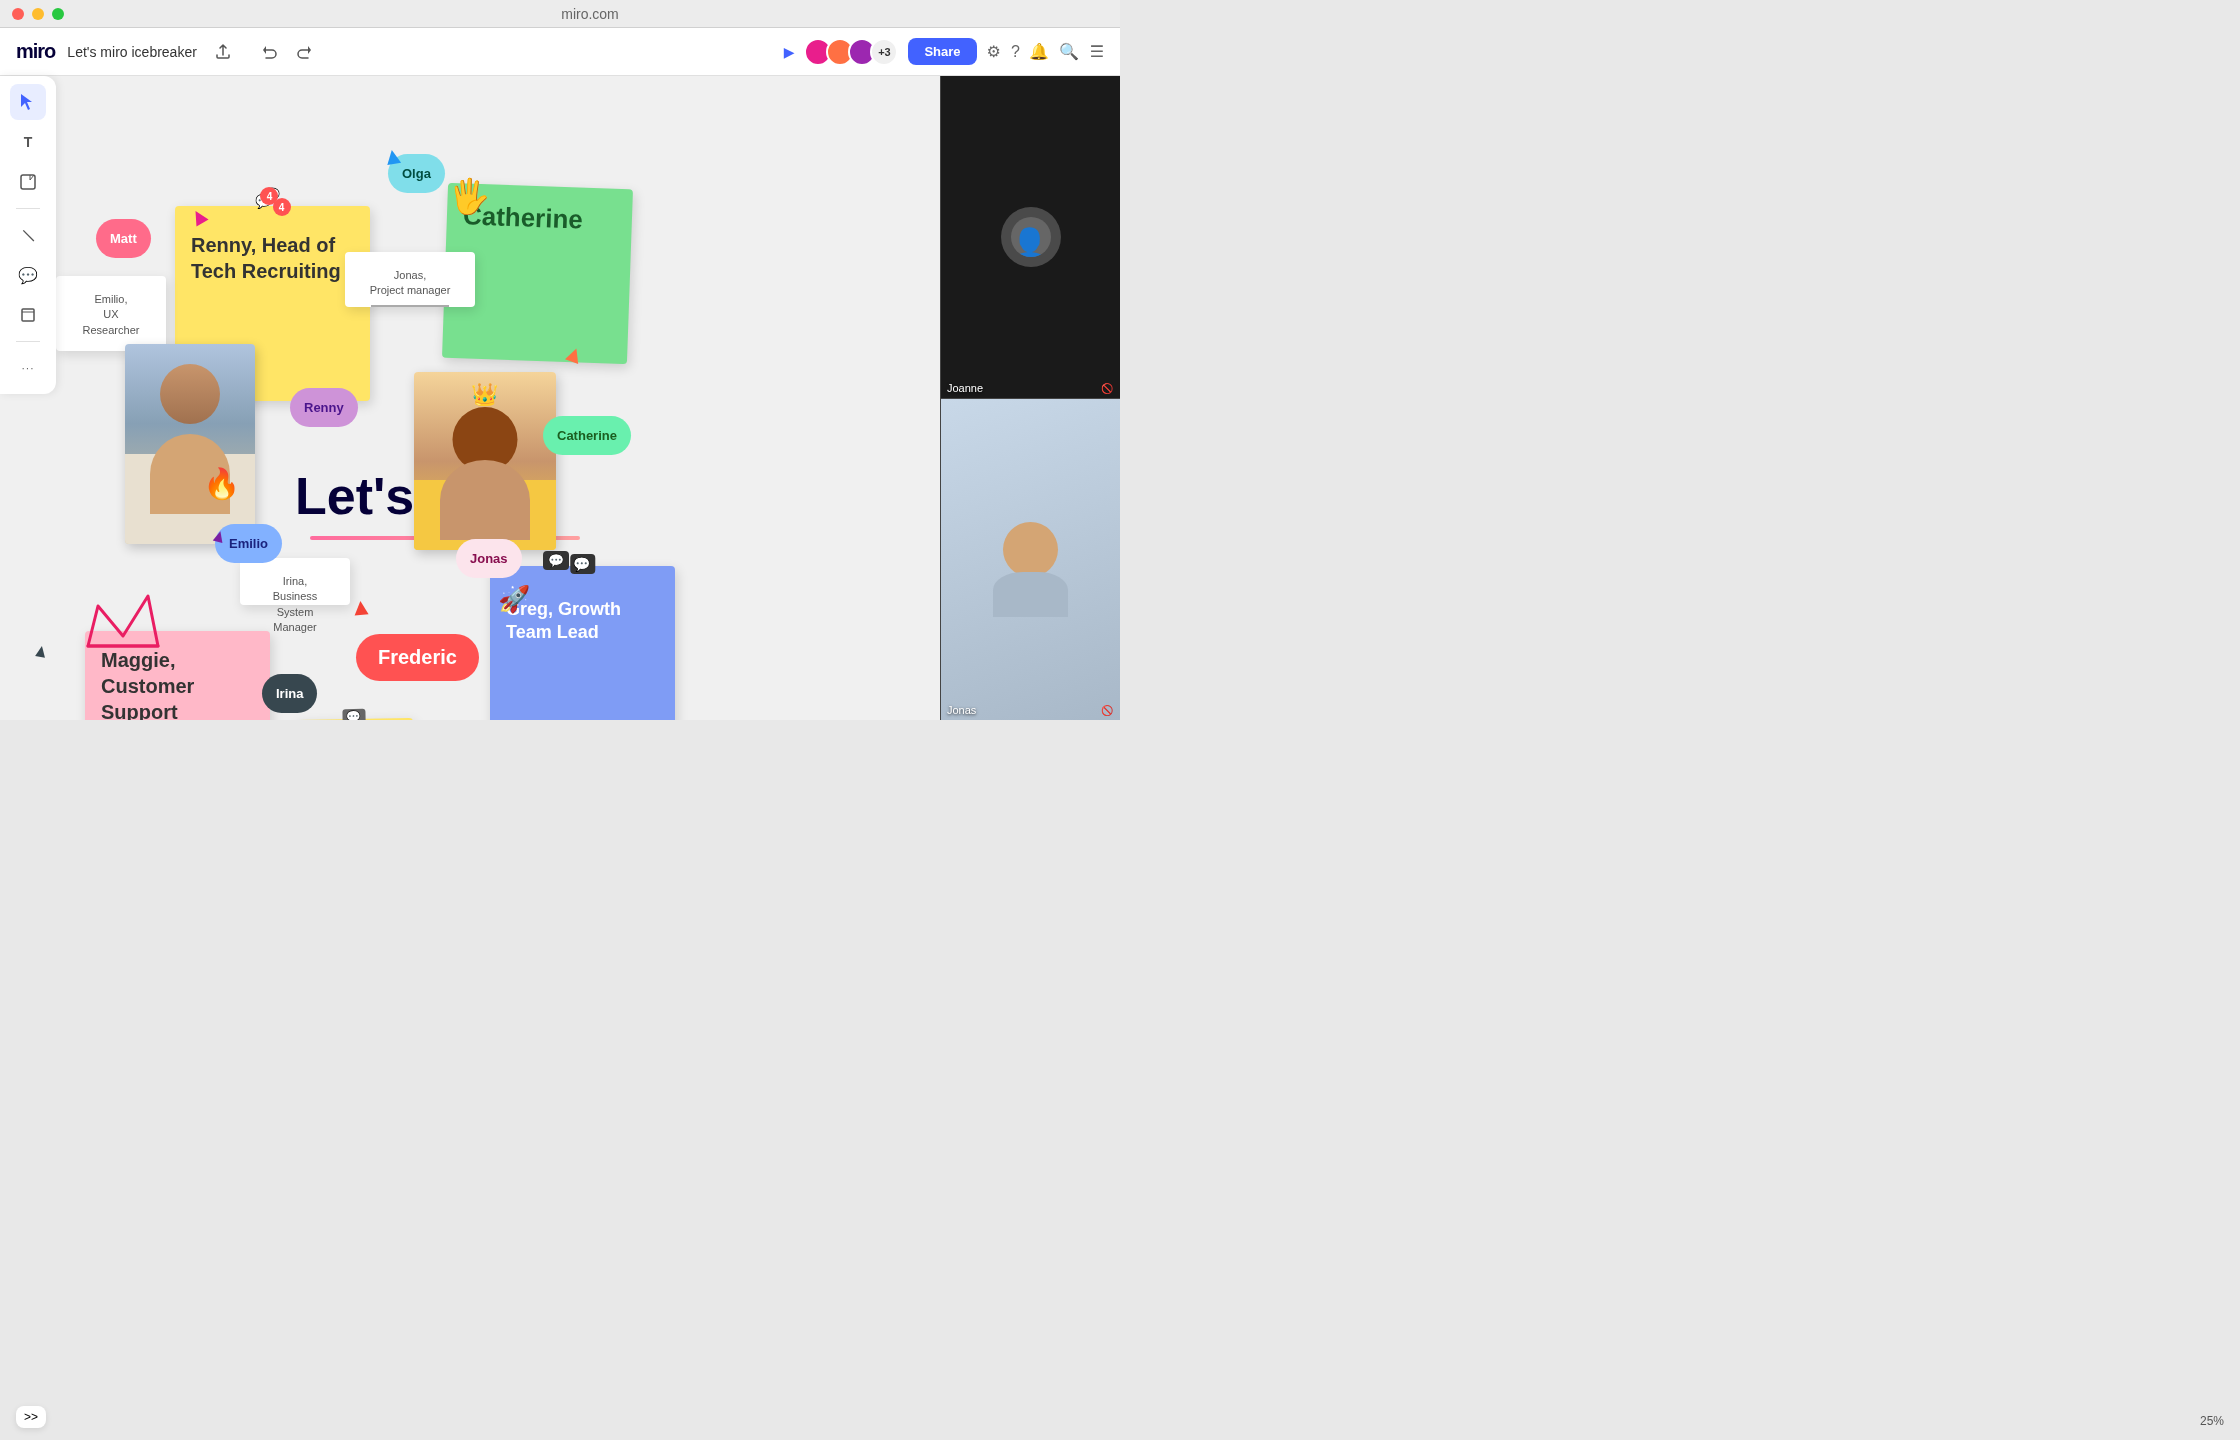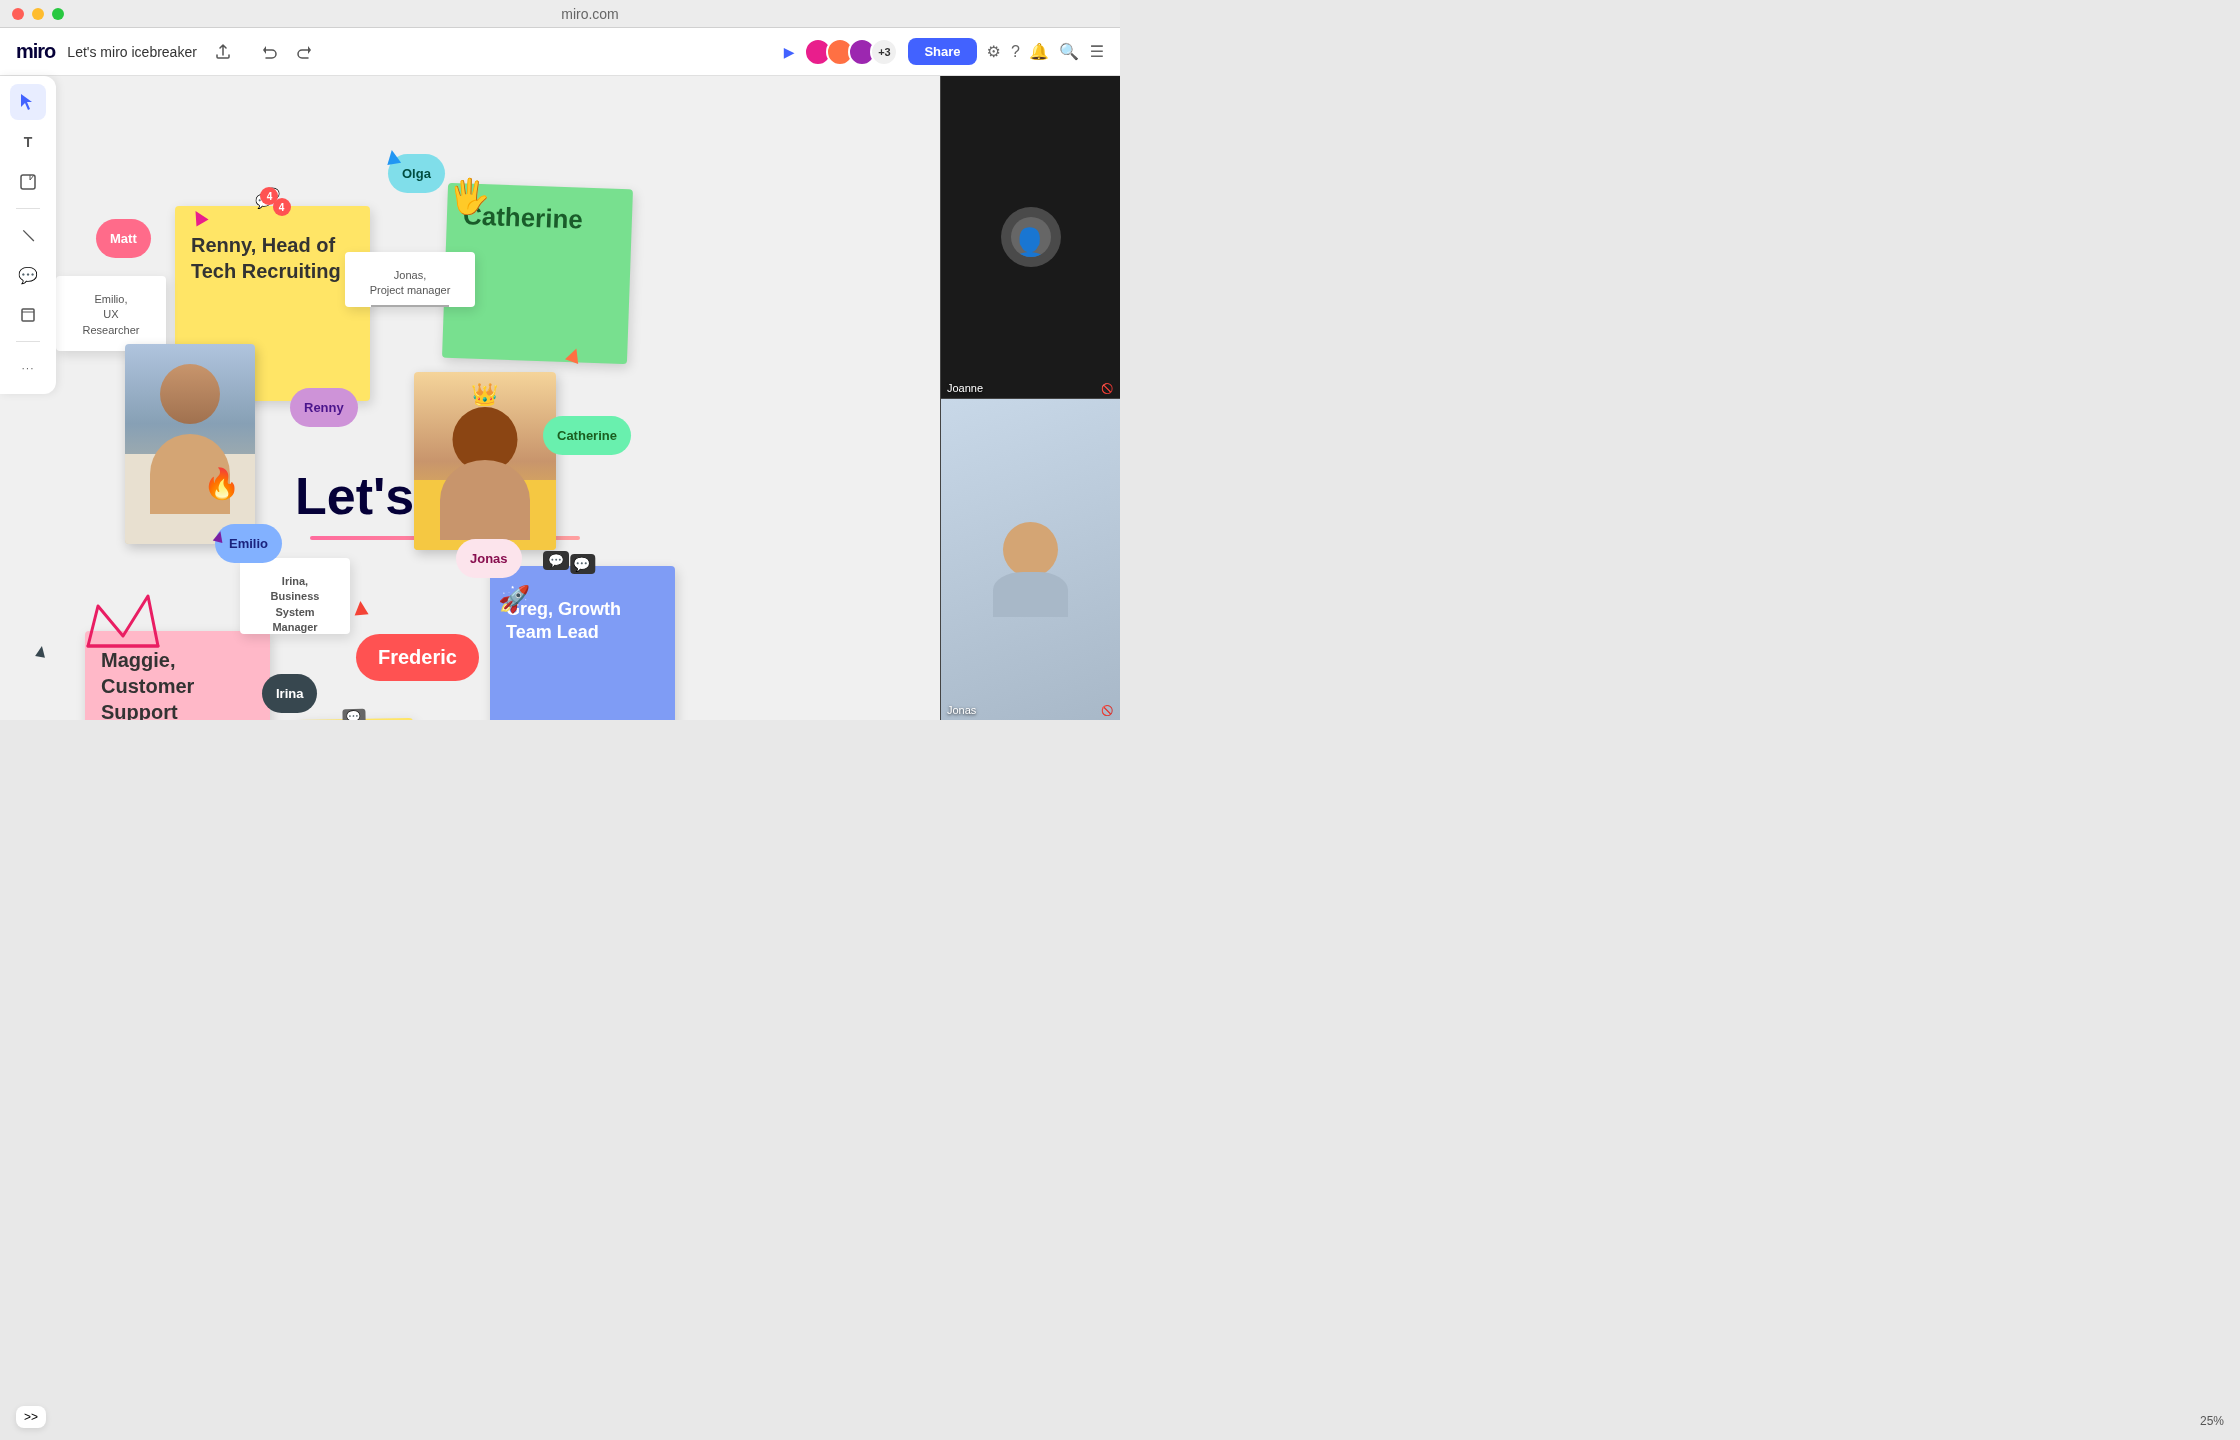--- a/index.html
+++ b/index.html
@@ -446,21 +446,21 @@
 
   <div class="sticky-white" style="left: 56px; top: 200px; width: 110px; height: 75px;">
     <div class="sticky-text-sm">Emilio,<br>UX<br>Researcher</div>
   </div>
 
   <div class="sticky-white" style="left: 345px; top: 176px; width: 130px; height: 55px; text-align:center;">
     <div class="sticky-text-sm">Jonas,<br>Project manager</div>
     <div style="position:absolute; bottom:0; left:20%; width:60%; height:2px; background:#aaa;"></div>
   </div>
 
-  <div class="sticky-white" style="left: 240px; top: 482px; width: 110px; height: 76px; font-weight: bold;">
+  <div class="sticky-white" style="left: 240px; top: 482px; width: 110px; height: 47px;">
     <div class="sticky-text-sm">Irina,<br>Business System<br>Manager</div>
   </div>
 
   <div class="photo-frame" style="left: 125px; top: 268px; width: 130px; height: 200px;">
     <div style="width:100%;height:100%;background:linear-gradient(180deg, #b0c4de 0%, #87a0b5 40%, #d4c4a0 100%); display:flex; align-items:flex-end; justify-content:center; position:relative;">
 
       <div style="position:absolute; top:20px; left:50%; transform:translateX(-50%); width:60px; height:60px; border-radius:50%; background:#d4a574; overflow:hidden;">
         <div style="width:100%;height:100%;background:linear-gradient(180deg,#c8956c 0%,#a0714f 100%);"></div>
       </div>
       <div style="position:absolute; bottom:0; left:0; right:0; height:90px; background:#e8e0d0; border-radius:0;">

